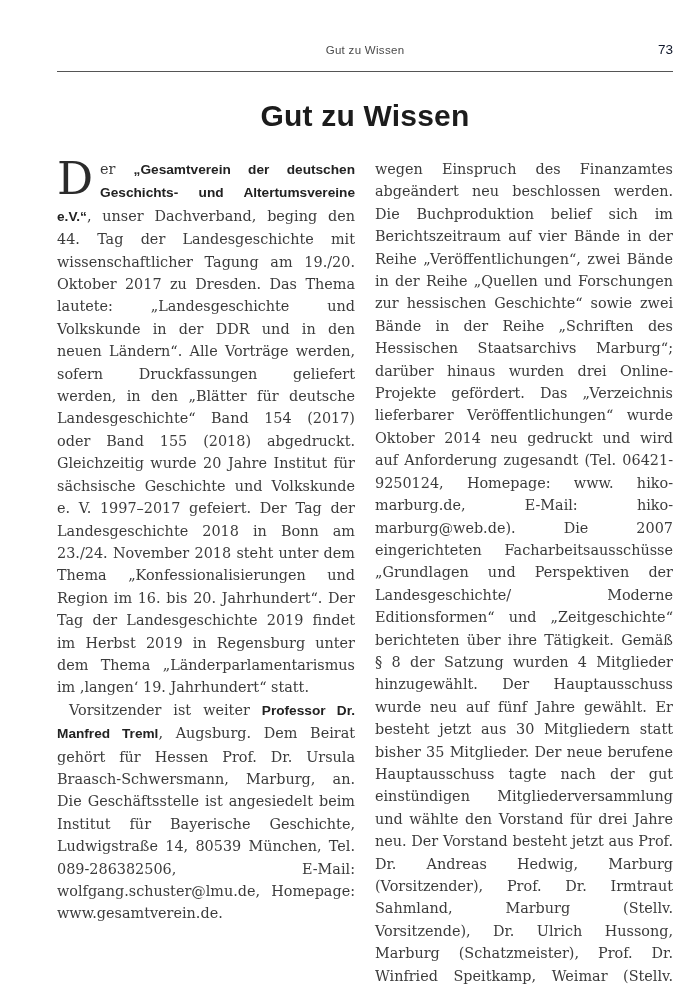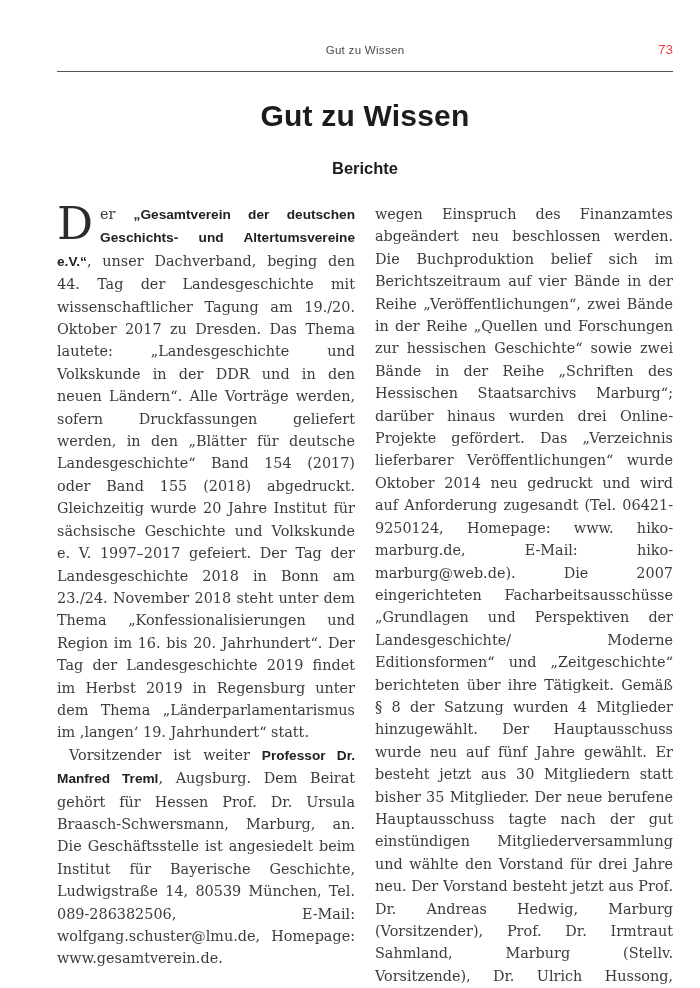--- a/index.html
+++ b/index.html
@@ -32,21 +32,21 @@
     text-align: center;
     font-size: 11.5px;
     letter-spacing: 0.3px;
     color: #4a4a4a;
   }
   .page-number {
     position: absolute;
     right: 0;
     top: -2px;
     font-size: 13.5px;
-    color: #ef4444;
+    color: #0f172a;
   }
   .header-rule {
     border: none;
     border-top: 1.2px solid #555555;
     margin: 7px 0 0 0;
   }
   
   .page-title {
     font-family: "Liberation Sans", sans-serif;
     font-weight: 700;
@@ -107,21 +107,20 @@
 
   <header class="running-header">
     <span class="running-head-text">Gut zu Wissen</span>
     <span class="page-number">73</span>
   </header>
 
   <hr class="header-rule">
 
   <h1 class="page-title">Gut zu Wissen</h1>
 
-  <h2 class="section-heading">Berichte</h2>
 
   <main class="columns">
     <div class="col" id="col-left">
         <p><span class="dropcap">D</span><span>er </span><span class="bold-inline">„Gesamtverein der deutschen Geschichts- und Altertumsvereine e.V.“</span><span>, unser Dachverband, beging den 44. Tag der Landesgeschichte mit wissenschaftlicher Tagung am 19./20. Oktober 2017 zu Dresden. Das Thema lautete: „Landesgeschichte und Volkskunde in der DDR und in den neuen Ländern“. Alle Vorträge werden, sofern Druckfassungen geliefert werden, in den „Blätter für deutsche Landesgeschichte“ Band 154 (2017) oder Band 155 (2018) abgedruckt. Gleichzeitig wurde 20 Jahre Institut für sächsische Geschichte und Volkskunde e. V. 1997–2017 gefeiert. Der Tag der Landesgeschichte 2018 in Bonn am 23./24. November 2018 steht unter dem Thema „Konfessionalisierungen und Region im 16. bis 20. Jahrhundert“. Der Tag der Landesgeschichte 2019 findet im Herbst 2019 in Regensburg unter dem Thema „Länderparlamentarismus im ‚langen‘ 19. Jahrhundert“ statt.</span></p>
         <p class="indent"><span>Vorsitzender ist weiter </span><span class="bold-inline">Professor Dr. Manfred Treml</span><span>, Augsburg. Dem Beirat gehört für Hessen Prof. Dr. Ursula Braasch-Schwersmann, Marburg, an. Die Geschäftsstelle ist angesiedelt beim Institut für Bayerische Geschichte, Ludwigstraße 14, 80539 München, Tel. 089-286382506, E-Mail: wolfgang.schuster@lmu.de, Homepage: www.gesamtverein.de.</span></p>
       </div>
     <div class="col" id="col-right">
         <p><span>wegen Einspruch des Finanzamtes abgeändert neu beschlossen werden. Die Buchproduktion belief sich im Berichtszeitraum auf vier Bände in der Reihe „Veröffentlichungen“, zwei Bände in der Reihe „Quellen und Forschungen zur hessischen Geschichte“ sowie zwei Bände in der Reihe „Schriften des Hessischen Staatsarchivs Marburg“; darüber hinaus wurden drei Online-Projekte gefördert. Das „Verzeichnis lieferbarer Veröffentlichungen“ wurde Oktober 2014 neu gedruckt und wird auf Anforderung zugesandt (Tel. 06421-9250124, Homepage: www. hiko-marburg.de, E-Mail: hiko-marburg@web.de). Die 2007 eingerichteten Facharbeitsausschüsse „Grundlagen und Perspektiven der Landesgeschichte/ Moderne Editionsformen“ und „Zeitgeschichte“ berichteten über ihre Tätigkeit. Gemäß § 8 der Satzung wurden 4 Mitglieder hinzugewählt. Der Hauptausschuss wurde neu auf fünf Jahre gewählt. Er besteht jetzt aus 30 Mitgliedern statt bisher 35 Mitglieder. Der neue berufene Hauptausschuss tagte nach der gut einstündigen Mitgliederversammlung und wählte den Vorstand für drei Jahre neu. Der Vorstand besteht jetzt aus Prof. Dr. Andreas Hedwig, Marburg (Vorsitzender), Prof. Dr. Irmtraut Sahmland, Marburg (Stellv. Vorsitzende), Dr. Ulrich Hussong, Marburg (Schatzmeister), Prof. Dr. Winfried Speitkamp, Weimar (Stellv. Schatzmeister), Prof. Dr. Holger Thomas Gräf, Marburg/Grünberg (Schriftführer), Prof. Dr. iur. habil. Rainer Polley, Marburg (Stellv. Schriftführer). Prof. Dr. Alexander Jendorff hielt nach der Mitgliederversammlung den Vortrag „Landgraf Carl von Hessen-Kassel</span></p>
       </div>
   </main>

